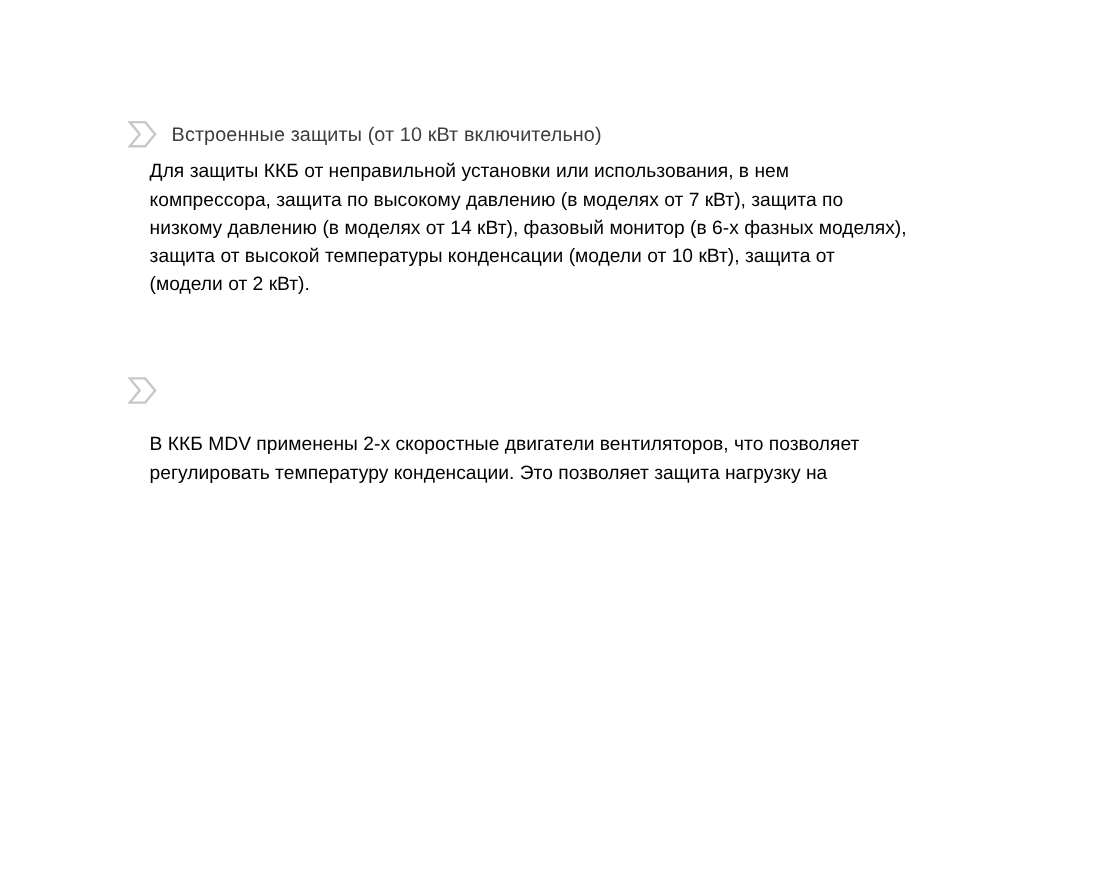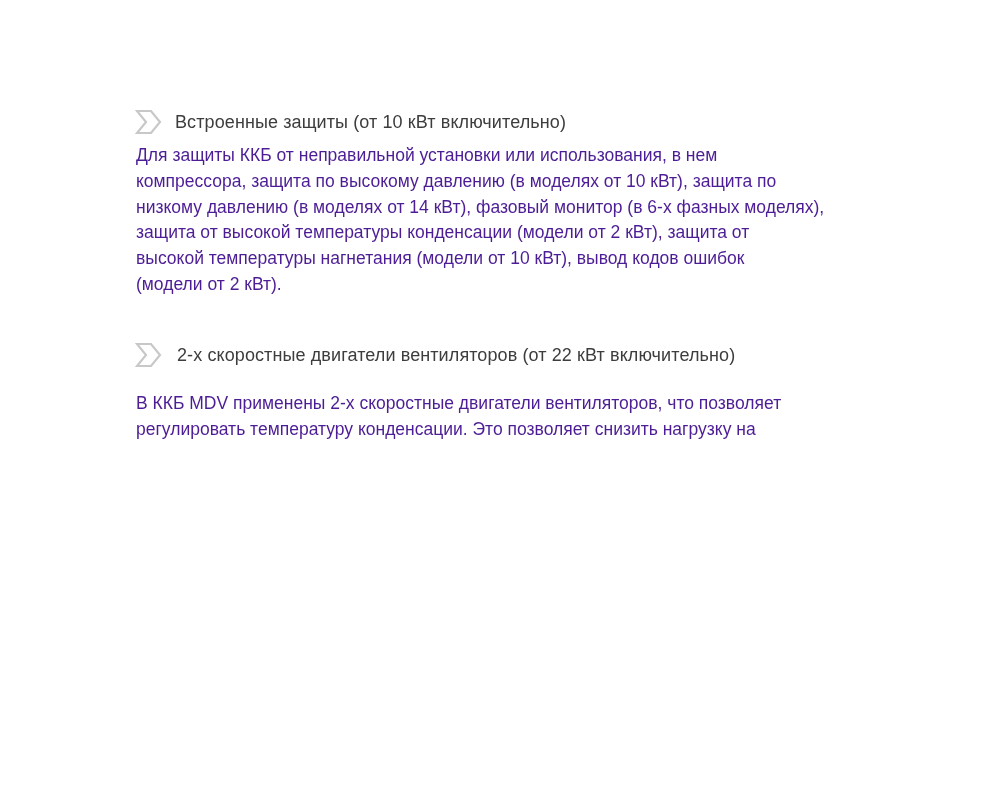--- a/index.html
+++ b/index.html
@@ -1,52 +1,50 @@
 <!DOCTYPE html>
 <html><head>
   <meta charset="utf-8">
   <style>
     html, body { margin: 0; padding: 0; background: #ffffff; }
     body { width: 1000px; height: 795px; position: relative; overflow: hidden;
            font-family: "Liberation Sans", "DejaVu Sans", sans-serif; color: #3a3a3a; }
     .section { position: absolute; left: 0; width: 1000px; }
-    .heading { position: absolute; left: 135px; height: 28px; display: flex; align-items: center; }
+    .heading { position: absolute; left: 116px; height: 28px; display: flex; align-items: center; }
     .chevron { width: 28px; height: 26px; display: inline-block; }
     .heading-text { font-size: 18px; color: #3d3d3d; margin-left: 12px; white-space: nowrap; letter-spacing: 0.1px; }
     .body-text { position: absolute; left: 136px; width: 780px; }
-    .line { font-size: 17.5px; line-height: 25.8px; white-space: nowrap; color: #4c1d95; }
+    .line { font-size: 17.5px; line-height: 25.8px; white-space: nowrap; color: #000000; }
   </style>
 </head>
 <body>
 
 <div class="section">
   <div class="heading" style="top:108px;">
     <span class="chevron">
       <svg width="28" height="26" viewBox="0 0 28 26">
         <polygon points="2,2 16,2 25,13 16,24 2,24 11,13" fill="none" stroke="#c8c8c8" stroke-width="2.2" stroke-linejoin="miter"></polygon>
       </svg>
     </span>
     <span class="heading-text">Встроенные защиты (от 10 кВт включительно)</span>
   </div>
   <div class="body-text" style="top:143px;">
     <div class="line">Для защиты ККБ от неправильной установки или использования, в нем</div>
-    <div class="line">компрессора, защита по высокому давлению (в моделях от 10 кВт), защита по</div>
+    <div class="line">компрессора, защита по высокому давлению (в моделях от 7 кВт), защита по</div>
     <div class="line">низкому давлению (в моделях от 14 кВт), фазовый монитор (в 6-х фазных моделях),</div>
-    <div class="line">защита от высокой температуры конденсации (модели от 2 кВт), защита от</div>
-    <div class="line">высокой температуры нагнетания (модели от 10 кВт), вывод кодов ошибок</div>
+    <div class="line">защита от высокой температуры конденсации (модели от 10 кВт), защита от</div>
     <div class="line">(модели от 2 кВт).</div>
   </div>
 </div>
 
 <div class="section">
   <div class="heading" style="top:341px;">
     <span class="chevron">
       <svg width="28" height="26" viewBox="0 0 28 26">
         <polygon points="2,2 16,2 25,13 16,24 2,24 11,13" fill="none" stroke="#c8c8c8" stroke-width="2.2" stroke-linejoin="miter"></polygon>
       </svg>
     </span>
-    <span class="heading-text" style="margin-left:14px;">2-х скоростные двигатели вентиляторов (от 22 кВт включительно)</span>
   </div>
   <div class="body-text" style="top:391px;">
     <div class="line">В ККБ MDV применены 2-х скоростные двигатели вентиляторов, что позволяет</div>
-    <div class="line">регулировать температуру конденсации. Это позволяет снизить нагрузку на</div>
+    <div class="line">регулировать температуру конденсации. Это позволяет защита нагрузку на</div>
   </div>
 </div>
 
 </body></html>

